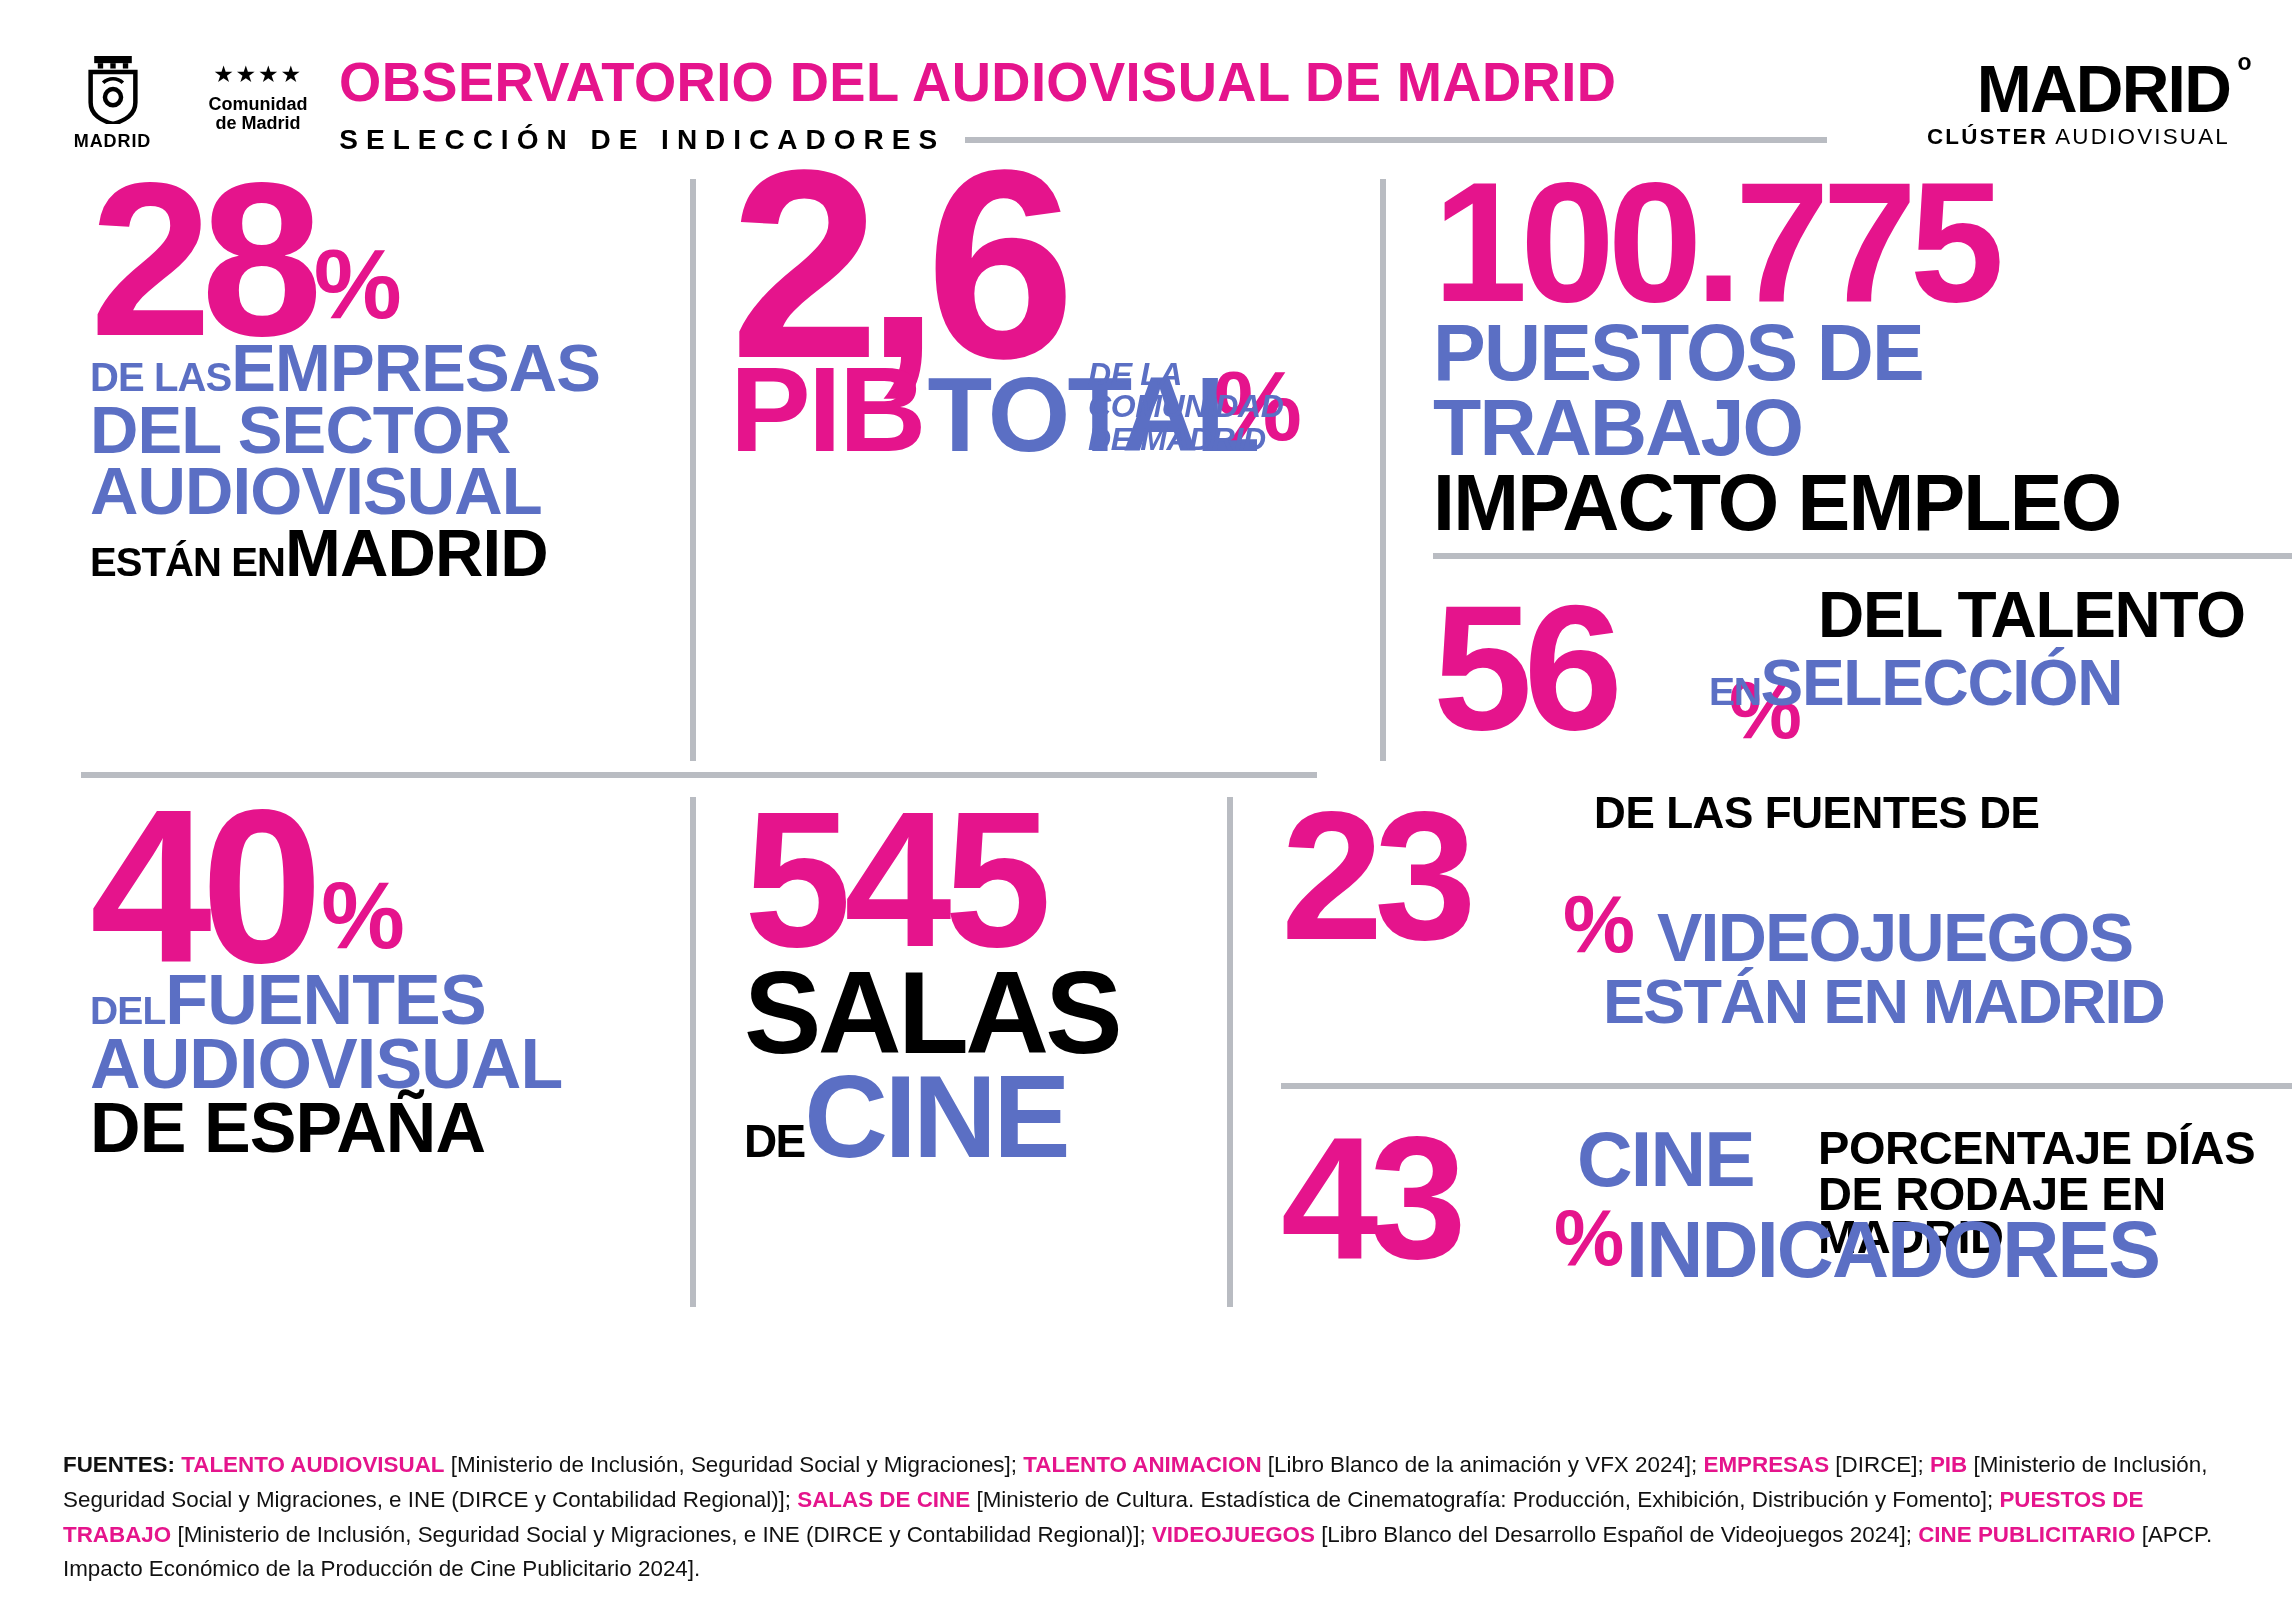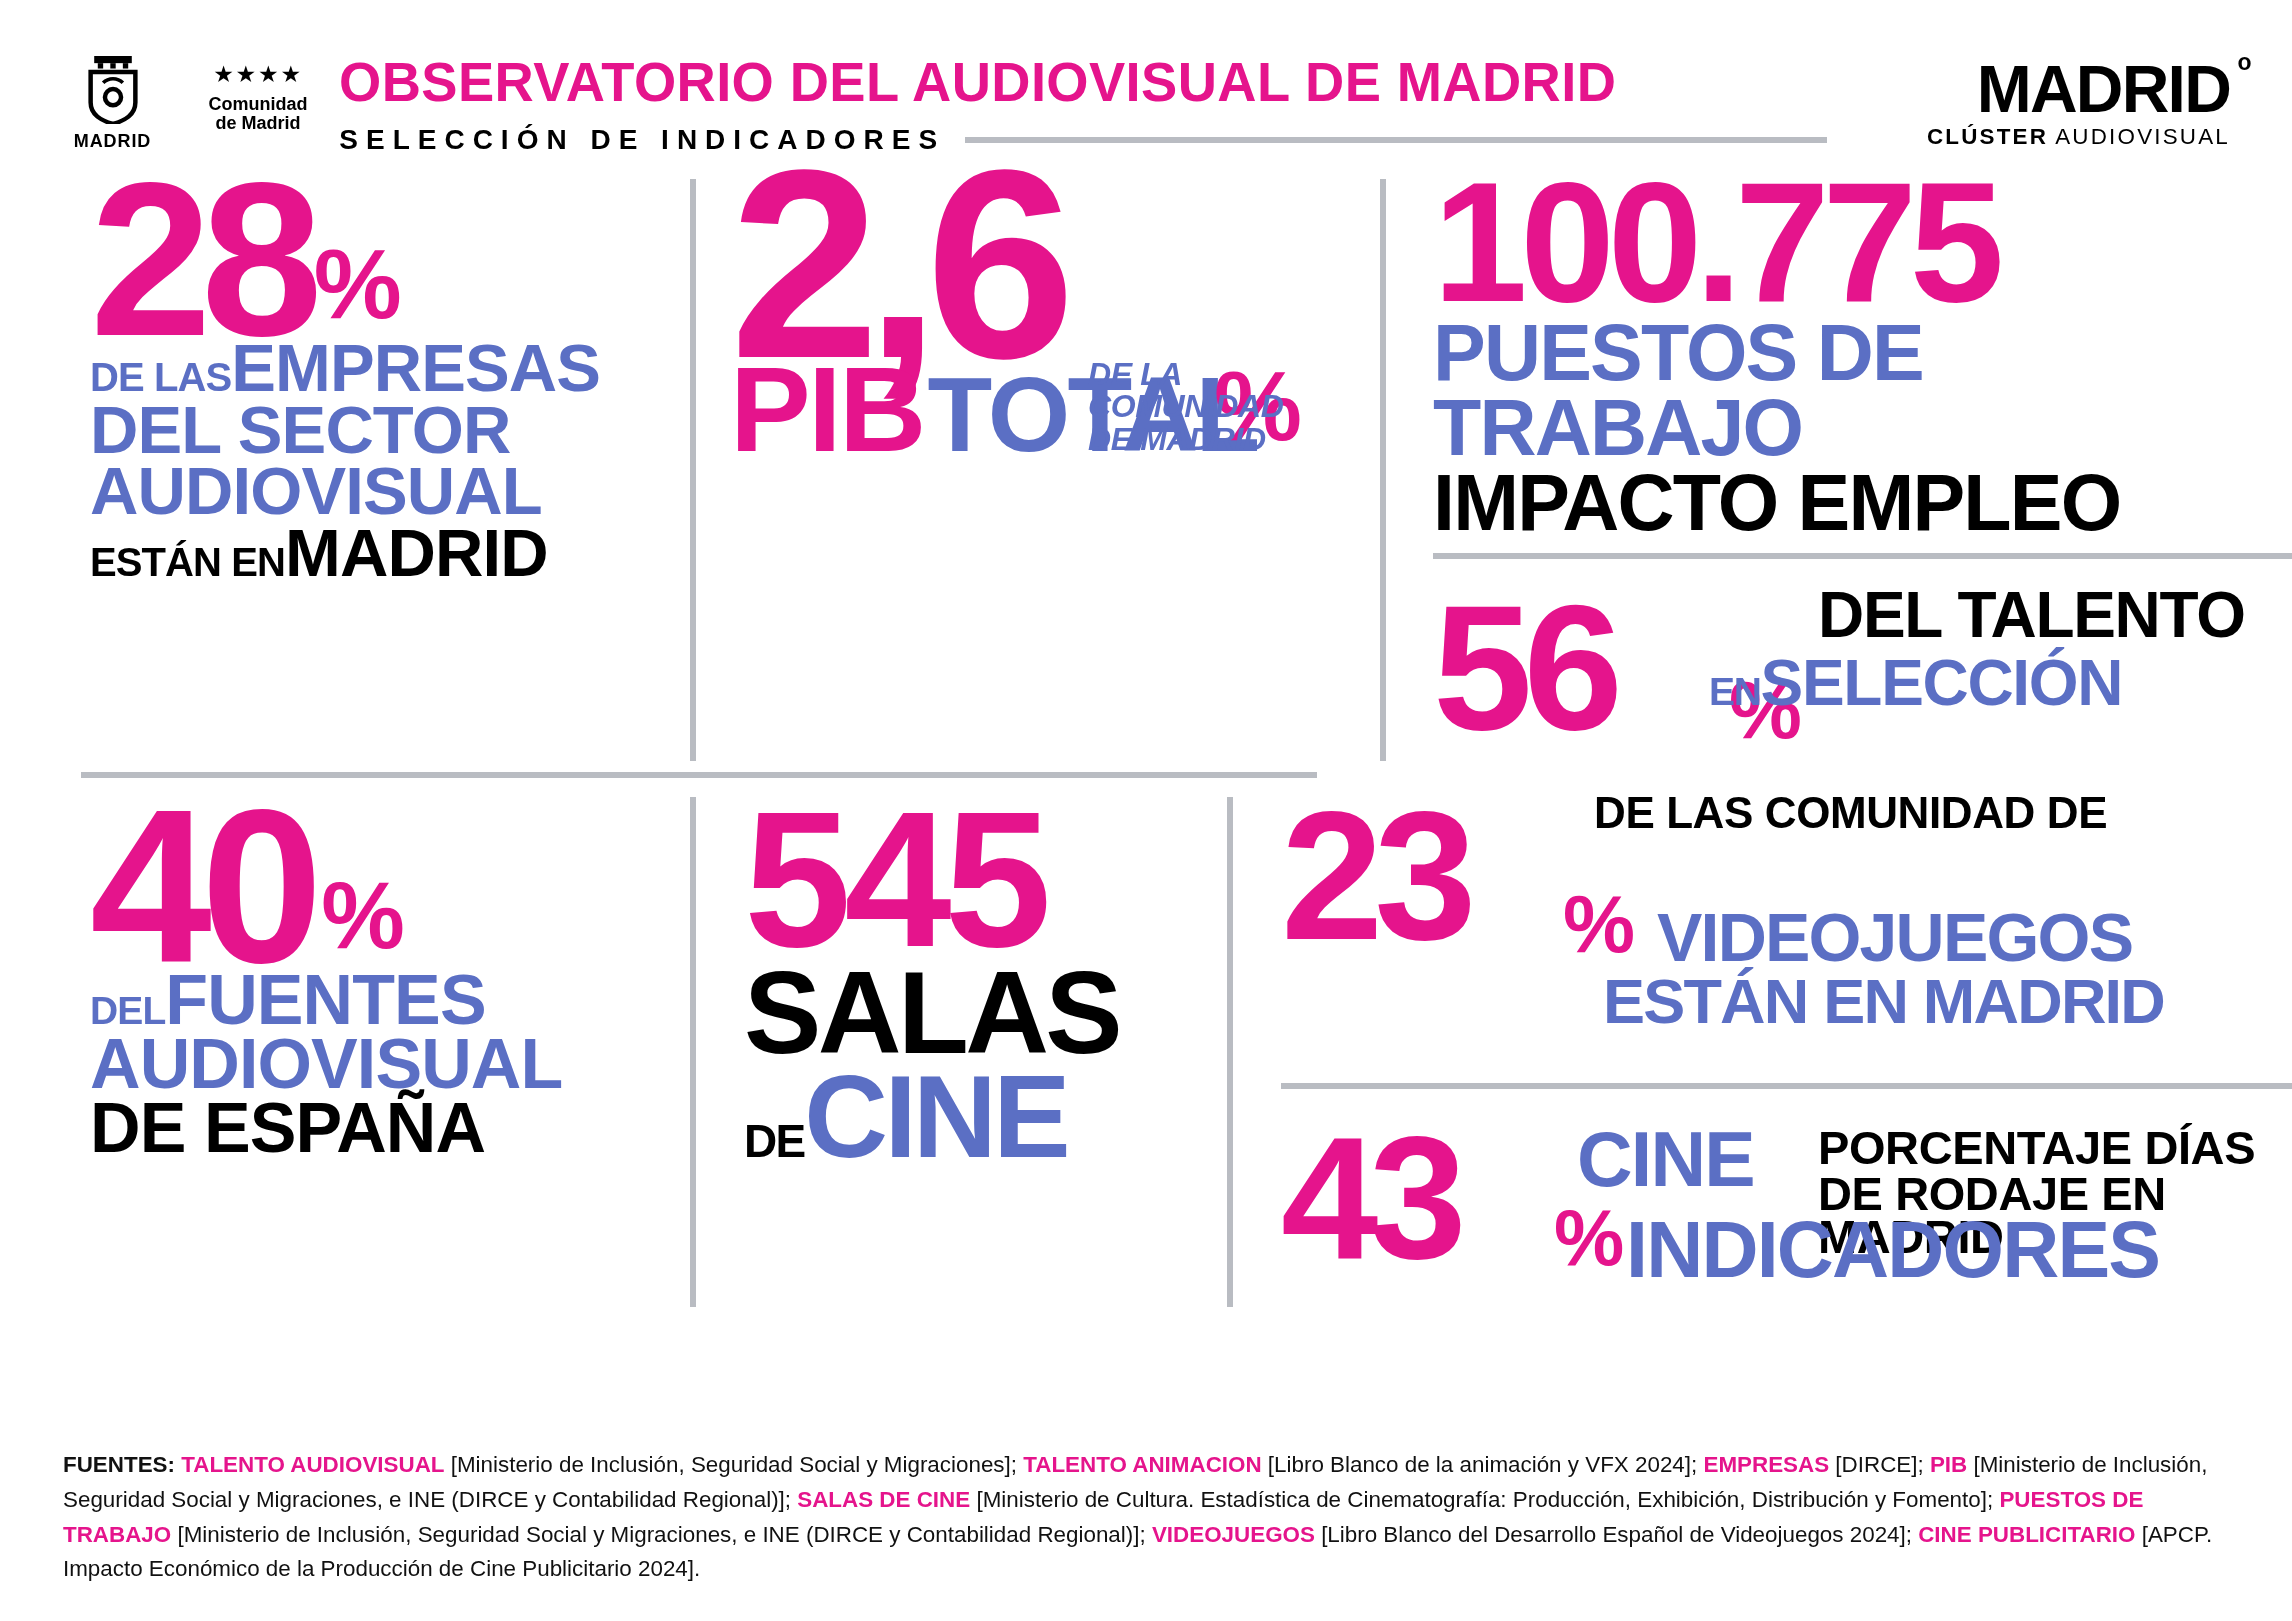--- a/index.html
+++ b/index.html
@@ -512,21 +512,21 @@
       <div class="num big pink">545</div>
       <div class="salas big black">SALAS</div>
       <div>
         <span class="de big black">DE</span><span class="cine big blue">CINE</span>
       </div>
     </div>
 
     <div class="cell c23">
       <div class="num big pink">23</div>
       <div class="pct big pink">%</div>
-      <div class="lbl black l1">DE LAS COMUNIDAD DE</div>
+      <div class="lbl black l1">DE LAS FUENTES DE</div>
       <div class="lbl blue l3">VIDEOJUEGOS</div>
       <div class="lbl blue l4">ESTÁN EN MADRID</div>
     </div>
 
     <div class="cell c43">
       <div class="num big pink">43</div>
       <div class="pct big pink">%</div>
       <div class="cine lbl blue">CINE</div>
       <div class="r1 lbl black">PORCENTAJE DÍAS</div>
       <div class="r2 lbl black">DE RODAJE EN MADRID</div>

